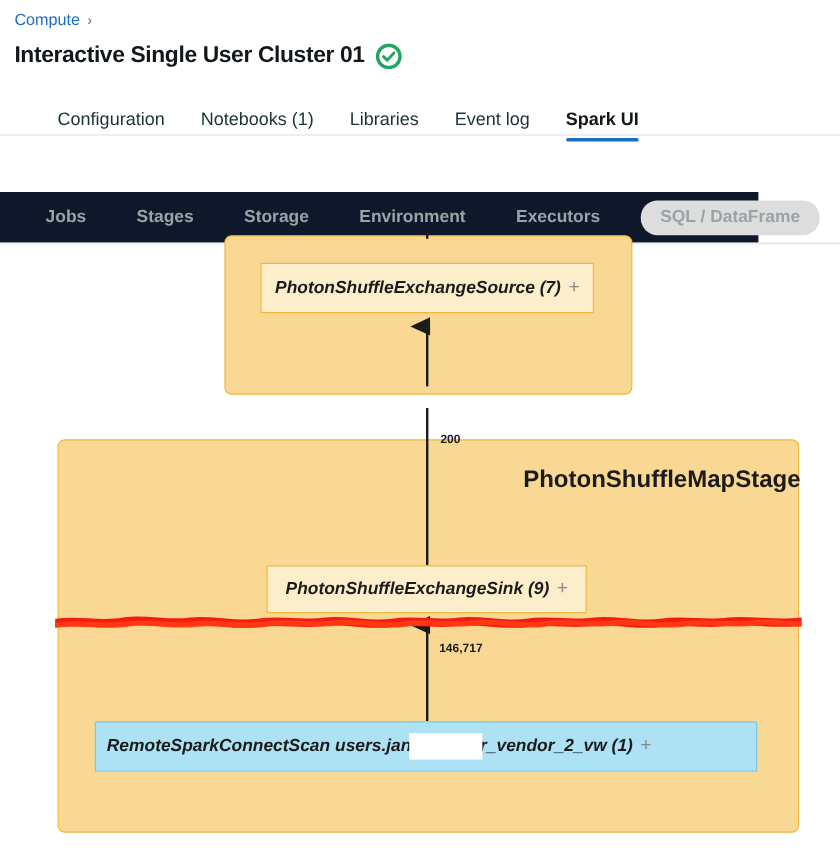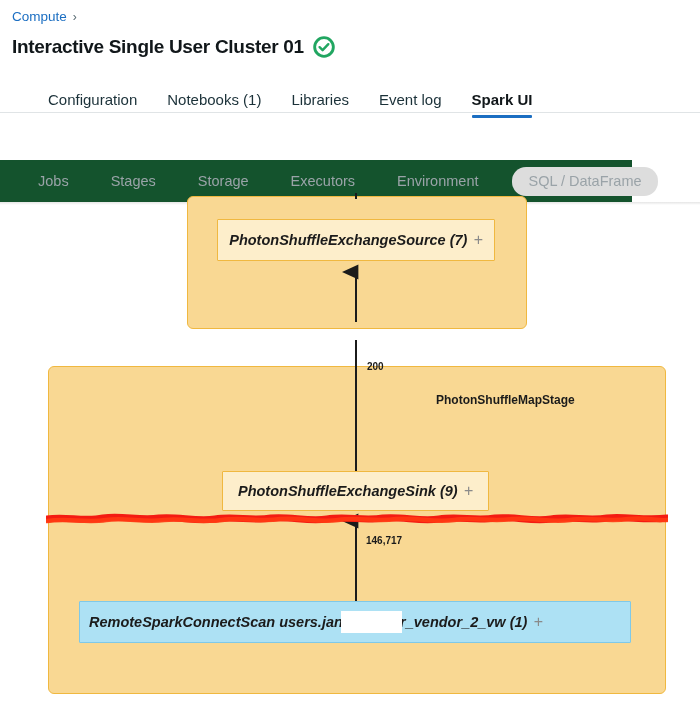--- a/index.html
+++ b/index.html
@@ -105,27 +105,28 @@
     background: #e0e4e6;
   }
 
   
   #sub-tabs {
     position: absolute;
     left: 0;
     top: 160px;
     width: 632px;
     height: 42px;
-    background: #14532d;
+    background: #0f172a;
     display: flex;
     align-items: center;
     padding-left: 30px;
     box-sizing: border-box;
     gap: 26px;
     font-size: 14.5px;
+    font-weight: bold;
   }
   #sub-tabs .stab {
     color: #9aa3a8;
     cursor: pointer;
     white-space: nowrap;
     padding: 4px 8px;
     border-radius: 14px;
     line-height: 19px;
   }
   #sub-tabs .stab.selected {
@@ -251,21 +252,21 @@
   .stage-meta {
     position: absolute;
     text-align: left;
     white-space: nowrap;
   }
   #stage-meta-map {
     left: 436px;
     top: 390px;
   }
   .stage-meta .stage-name {
-    font-size: 12px;
+    font-size: 20px;
     font-weight: bold;
     color: #1b1b1b;
     line-height: 20px;
   }
   .stage-meta .stage-dur {
     font-size: 14px;
     color: #2b2b2b;
     line-height: 20px;
     margin-top: 3px;
   }
@@ -314,22 +315,22 @@
   <div class="mtab">Libraries</div>
   <div class="mtab">Event log</div>
   <div class="mtab active">Spark UI</div>
 </div>
 <div id="tabs-rule"></div>
 
 <div id="sub-tabs">
   <div class="stab">Jobs</div>
   <div class="stab">Stages</div>
   <div class="stab">Storage</div>
+  <div class="stab">Environment</div>
   <div class="stab">Executors</div>
-  <div class="stab">Environment</div>
   <div class="stab selected">SQL / DataFrame</div>
 </div>
 <div id="sub-tabs-shadow"></div>
 
 <div id="dag">
 
   <div class="stage-box" id="stage-top"></div>
   <div class="stage-box" id="stage-bottom"></div>
 
   <svg class="arrow-svg" aria-hidden="true">

